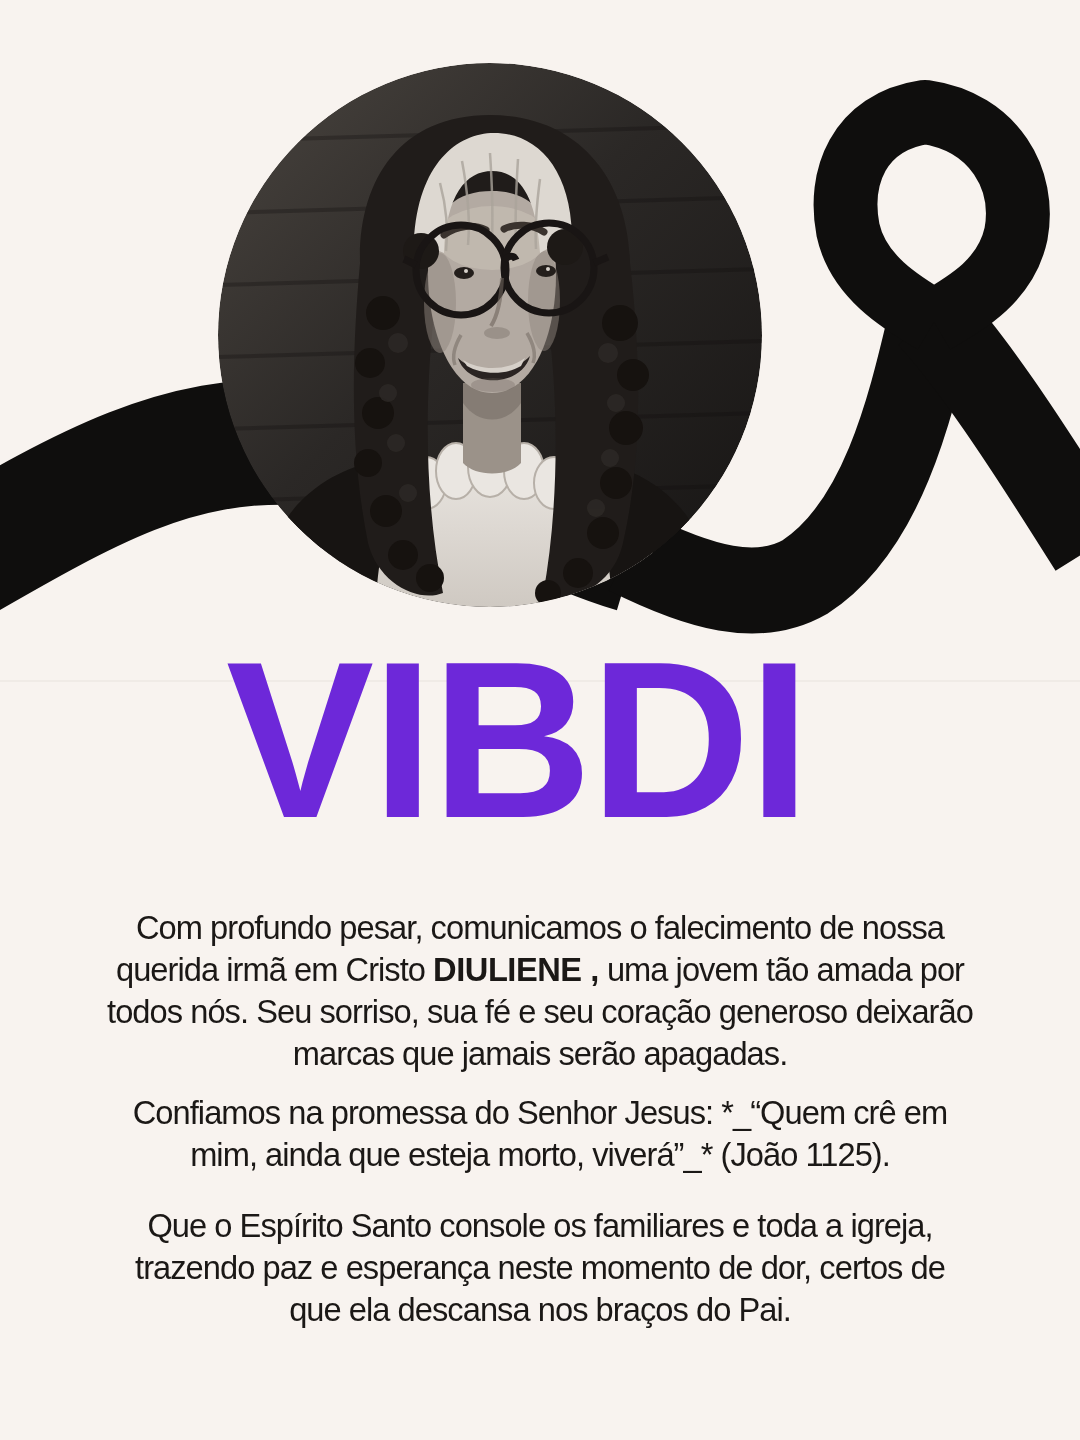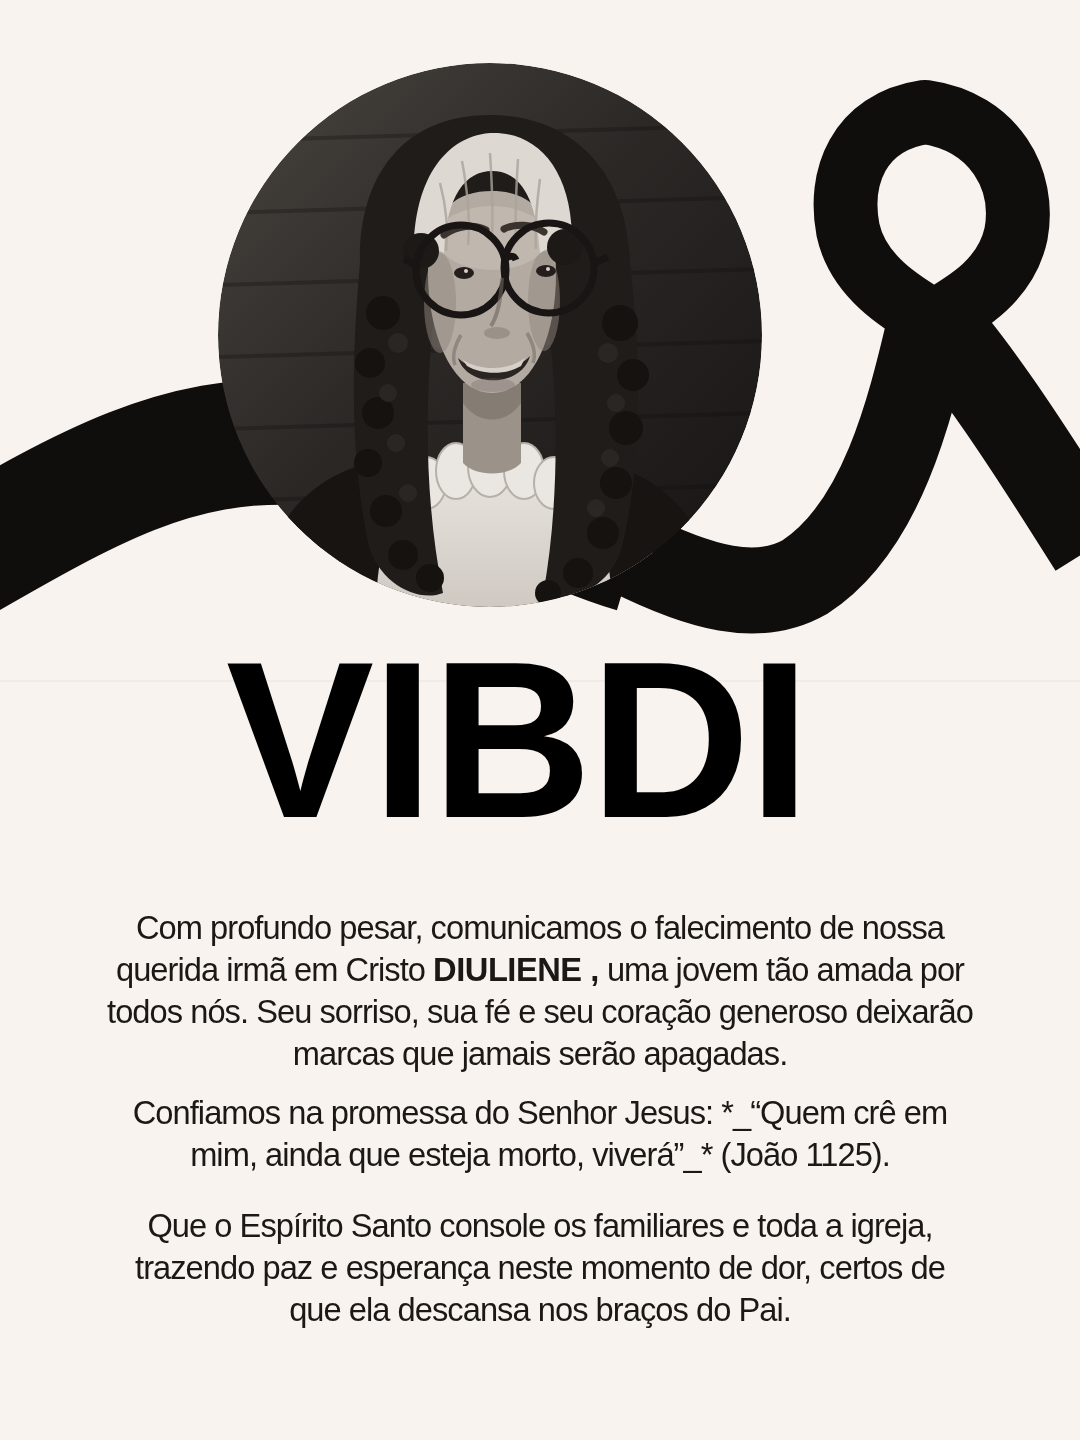--- a/index.html
+++ b/index.html
@@ -6,21 +6,21 @@
   .canvas{
     position:relative;width:1080px;height:1440px;overflow:hidden;
     background:#f8f3ef;
     font-family:"Liberation Sans",sans-serif;
   }
   .seam{position:absolute;left:0;top:680px;width:100%;height:2px;
     background:rgba(60,40,30,0.04);z-index:1;}
   .watermark{
     position:absolute;left:226px;top:629px;z-index:2;
     font-size:222px;line-height:1;font-weight:bold;letter-spacing:-2px;
-    color:#000000;white-space:nowrap;
+    color:#6d28d9;white-space:nowrap;
   }
   .ribbon{position:absolute;left:0;top:0;width:1080px;height:1440px;z-index:3;}
   .photo{
     position:absolute;left:218px;top:63px;width:544px;height:544px;
     border-radius:50%;overflow:hidden;z-index:4;
   }
   .title{
     position:absolute;left:0;top:761px;width:100%;margin:0;z-index:5;
     text-align:center;font-family:"Liberation Serif",serif;font-weight:bold;
     font-size:122px;line-height:1;letter-spacing:-3px;color:#14110f;

